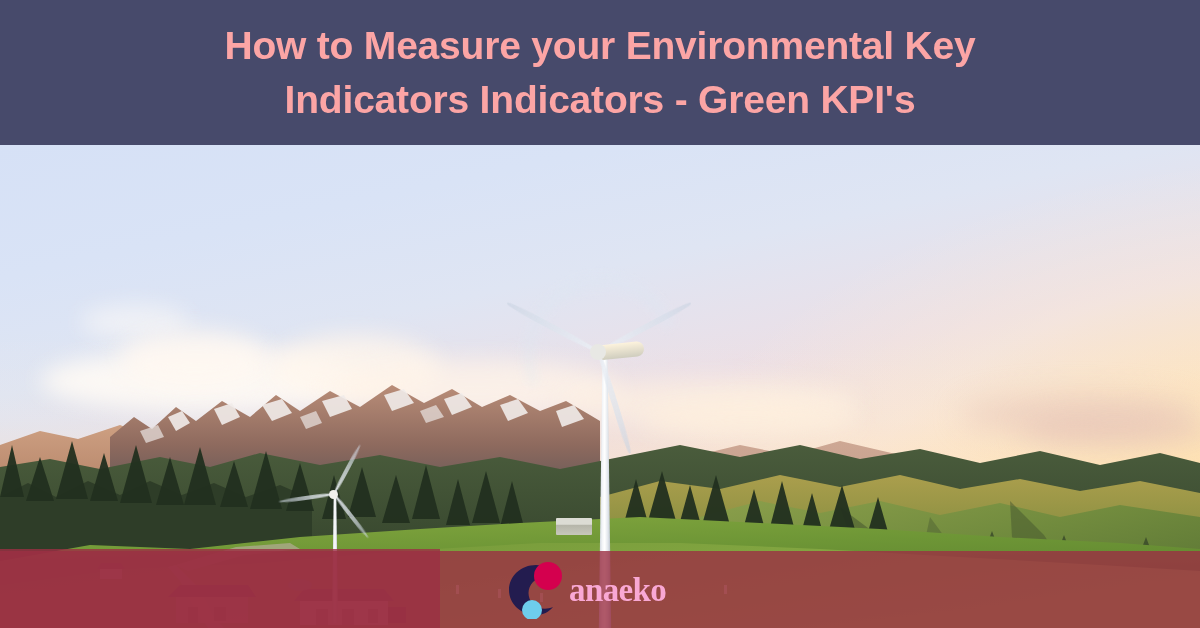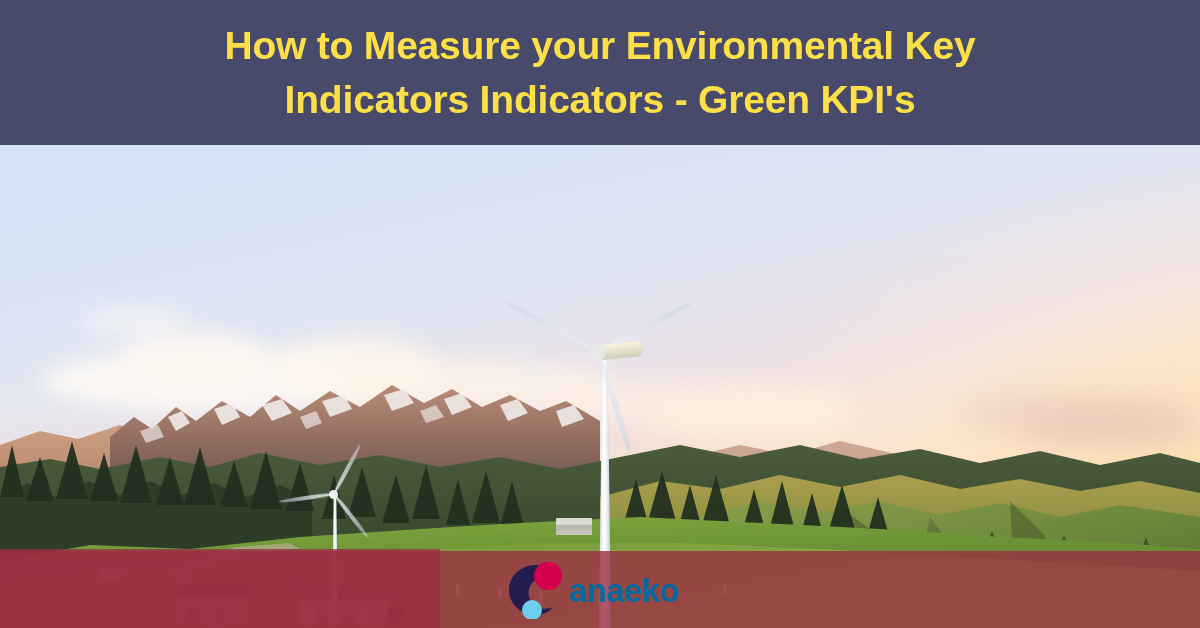--- a/index.html
+++ b/index.html
@@ -10,21 +10,21 @@
 
   
   .header-bar {
     position:absolute; left:0; top:0; width:1200px; height:145px;
     background:#474a6b;
     display:flex; flex-direction:column;
     align-items:center; justify-content:center;
     z-index:40;
   }
   .header-title {
-    color:#fde047;
+    color:#fca5a5;
     font-size:39px;
     font-weight:bold;
     line-height:1.38;
     text-align:center;
     letter-spacing:-0.2px;
     width:1000px;
   }
 
   
   .photo {
@@ -157,27 +157,28 @@
 
   
   .logo {
     position:absolute; left:505px; top:558px;
     width:200px; height:62px;
     z-index:50;
     display:flex; align-items:center; gap:4px;
   }
   .logo-mark { position:relative; width:62px; height:60px; flex:0 0 62px; }
   .logo-word {
-    color:#0369a1;
+    color:#f9a8d4;
     font-size:33px;
     font-weight:bold;
     letter-spacing:-0.6px;
     line-height:1;
     margin-left:-2px;
     margin-top:3px;
+    font-family:Liberation Serif, serif;
   }
 </style>
 </head>
 <body>
 
 <div class="canvas">
 
   <div class="photo">
 
     <div class="sky"></div>

